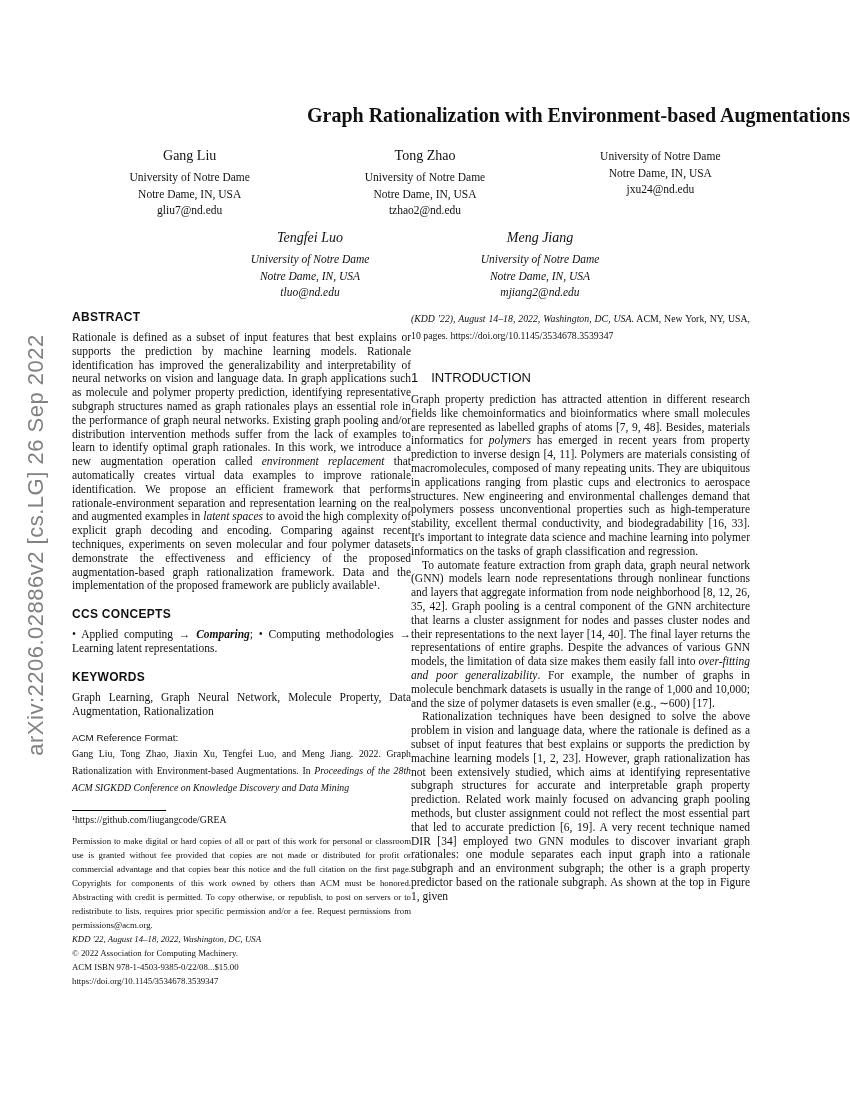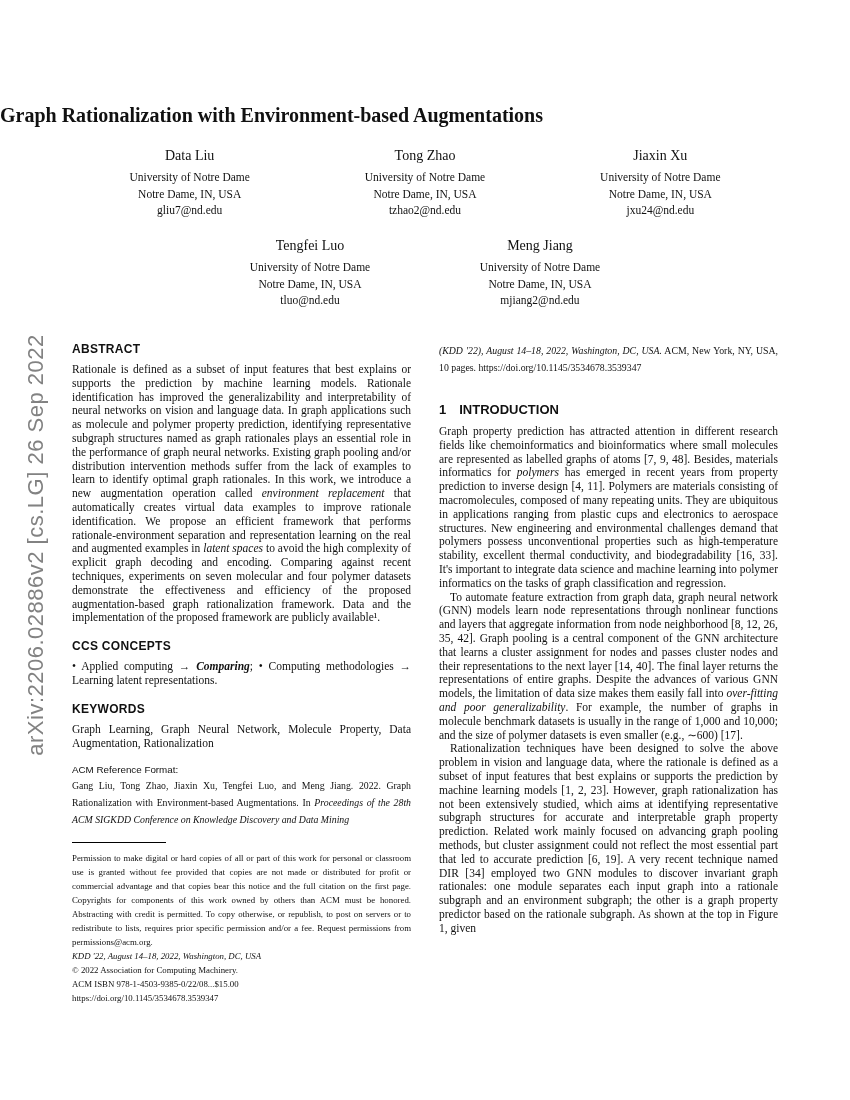--- a/index.html
+++ b/index.html
@@ -27,59 +27,57 @@
     color: #828282;
   }
 
   
   .title {
     position: absolute;
     top: 104px;
     left: 0;
     right: 0;
     margin: 0;
-    text-align: left;
+    text-align: right;
     font-size: 20px;
     font-weight: bold;
     font-family: "Liberation Serif", serif;
   }
 
   
   .authors-row { position: absolute; left: 72px; width: 706px; display: flex; }
   .authors-row-1 { top: 148px; justify-content: space-between; }
-  .authors-row-2 { top: 238px; justify-content: center; }
+  .authors-row-2 { top: 230px; justify-content: center; font-style: italic; }
   .author { text-align: center; }
   .authors-row-1 .author { flex: 1 1 0; }
   .authors-row-2 .author { width: 230px; }
   .author-name { font-size: 14px; margin-bottom: 5px; }
   .author-line { font-size: 11.5px; line-height: 16.5px; }
 
   
   .columns {
     position: absolute;
     top: 310px;
     left: 72px;
     width: 706px;
     display: flex;
-    gap: 28px;
-    margin-top: 32px;
   }
   .col { width: 339px; }
 
   .sec-heading {
     font-family: "Liberation Sans", sans-serif;
     font-weight: bold;
     font-size: 12px;
     letter-spacing: 0.3px;
     margin: 14px 0 7px 0;
   }
   .sec-heading.first { margin-top: 0; }
   .num-heading {
     font-family: "Liberation Sans", sans-serif;
-    font-weight: bold;
+    font-weight: normal;
     font-size: 13px;
     margin: 26px 0 8px 0;
   }
   .num-heading .sec-num { margin-right: 13px; }
 
   .body-text {
     font-size: 11.5px;
     line-height: 13.8px;
     text-align: justify;
     margin: 0;
@@ -121,33 +119,32 @@
 <div class="page">
 
   <div class="watermark">
     <span>arXiv:2206.02886v2  [cs.LG]  26 Sep 2022</span>
   </div>
 
   <h1 class="title">Graph Rationalization with Environment-based Augmentations</h1>
 
   <div class="authors-row authors-row-1">
     <div class="author">
-      <div class="author-name">Data Liu</div>
+      <div class="author-name">Gang Liu</div>
       <div class="author-line">University of Notre Dame</div>
       <div class="author-line">Notre Dame, IN, USA</div>
       <div class="author-line">gliu7@nd.edu</div>
     </div>
     <div class="author">
       <div class="author-name">Tong Zhao</div>
       <div class="author-line">University of Notre Dame</div>
       <div class="author-line">Notre Dame, IN, USA</div>
       <div class="author-line">tzhao2@nd.edu</div>
     </div>
     <div class="author">
-      <div class="author-name">Jiaxin Xu</div>
       <div class="author-line">University of Notre Dame</div>
       <div class="author-line">Notre Dame, IN, USA</div>
       <div class="author-line">jxu24@nd.edu</div>
     </div>
   </div>
 
   <div class="authors-row authors-row-2">
     <div class="author">
       <div class="author-name">Tengfei Luo</div>
       <div class="author-line">University of Notre Dame</div>
@@ -171,20 +168,23 @@
       <div class="sec-heading">CCS CONCEPTS</div>
       <p class="body-text"><span class="s-b">• Applied computing</span><span> → </span><span class="s-bi">Comparing</span><span>; </span><span class="s-b">• Computing methodologies</span><span> → </span><span class="s-b">Learning latent representations</span><span>.</span></p>
 
       <div class="sec-heading">KEYWORDS</div>
       <p class="body-text">Graph Learning, Graph Neural Network, Molecule Property, Data Augmentation, Rationalization</p>
 
       <div class="ref-head">ACM Reference Format:</div>
       <p class="small-text"><span>Gang Liu, Tong Zhao, Jiaxin Xu, Tengfei Luo, and Meng Jiang. 2022. Graph Rationalization with Environment-based Augmentations. In </span><span class="s-i">Proceedings of the 28th ACM SIGKDD Conference on Knowledge Discovery and Data Mining</span></p>
 
       <hr class="footnote-rule">
+      <div class="footnote">
+        <span>¹</span><span>https://github.com/liugangcode/GREA</span>
+      </div>
 
       <div class="permission">
         <p>Permission to make digital or hard copies of all or part of this work for personal or classroom use is granted without fee provided that copies are not made or distributed for profit or commercial advantage and that copies bear this notice and the full citation on the first page. Copyrights for components of this work owned by others than ACM must be honored. Abstracting with credit is permitted. To copy otherwise, or republish, to post on servers or to redistribute to lists, requires prior specific permission and/or a fee. Request permissions from permissions@acm.org.</p>
         <p class="line s-i">KDD '22, August 14–18, 2022, Washington, DC, USA</p>
         <p class="line">© 2022 Association for Computing Machinery.</p>
         <p class="line">ACM ISBN 978-1-4503-9385-0/22/08...$15.00</p>
         <p class="line">https://doi.org/10.1145/3534678.3539347</p>
       </div>
     </div>
 

